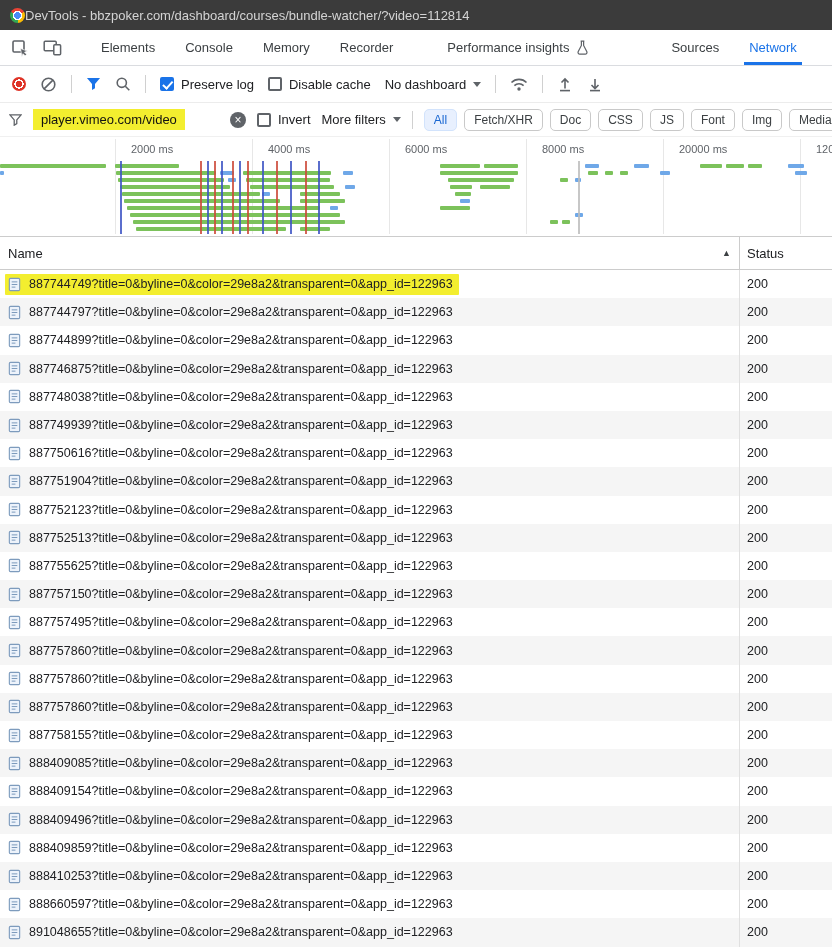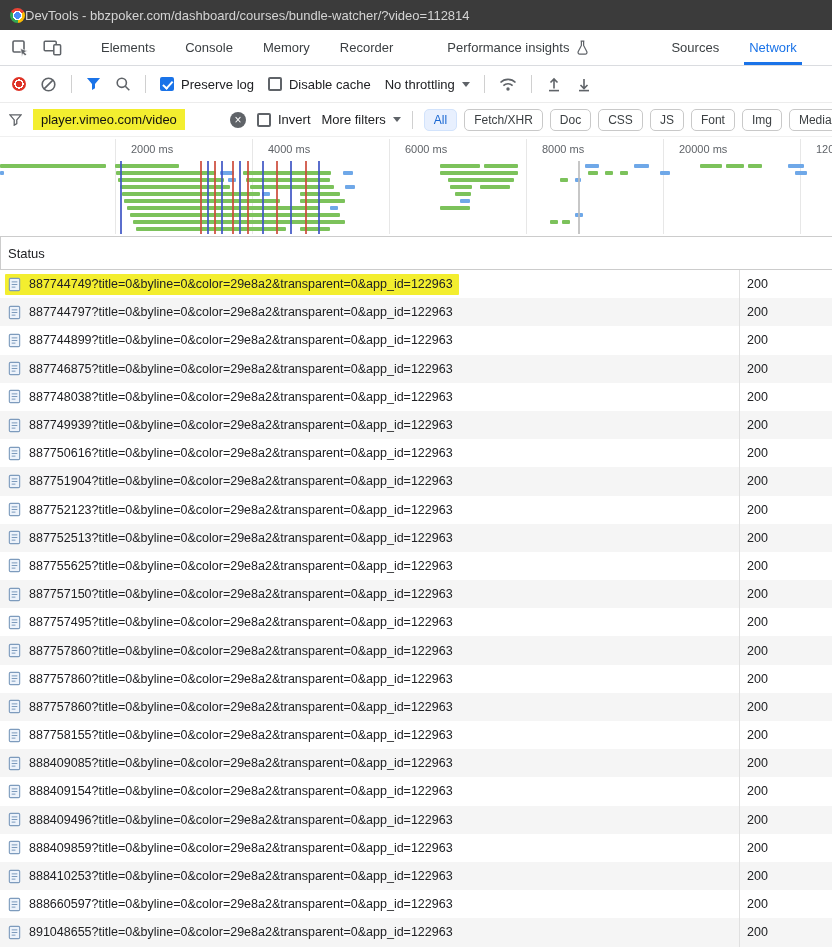--- a/index.html
+++ b/index.html
@@ -155,21 +155,21 @@
     <span class="v-divider"></span>
     <label class="check-row">
       <span class="checkbox checked"></span>
       <span>Preserve log</span>
     </label>
     <label class="check-row">
       <span class="checkbox"></span>
       <span>Disable cache</span>
     </label>
     <div class="select">
-      <span>No throttling</span>
+      <span>No dashboard</span>
       <span class="caret-down"></span>
     </div>
     <span class="v-divider"></span>
     <span class="icon16">
       <svg width="18" height="16" viewBox="0 0 18 16">
           <path d="M1.5 6.5a10.5 10.5 0 0 1 15 0" fill="none" stroke="#5f6368" stroke-width="1.6"></path>
           <path d="M4.4 9.6a6.5 6.5 0 0 1 9.2 0" fill="none" stroke="#5f6368" stroke-width="1.6"></path>
           <circle cx="9" cy="13" r="1.7" fill="#5f6368"></circle>
         </svg>
     </span>
@@ -295,20 +295,24 @@
         <div class="wf-vline" style="left: 262px; background: rgb(62, 85, 196);"></div>
         <div class="wf-vline" style="left: 276px; background: rgb(205, 74, 58);"></div>
         <div class="wf-vline" style="left: 290px; background: rgb(62, 85, 196);"></div>
         <div class="wf-vline" style="left: 305px; background: rgb(205, 74, 58);"></div>
         <div class="wf-vline" style="left: 318px; background: rgb(62, 85, 196);"></div>
         <div class="wf-vline" style="left: 578px; background: rgb(189, 189, 189);"></div>
       </div>
   </div>
 
   <div class="grid-header">
+    <div class="gh-name">
+      <span>Name</span>
+      <span class="sort-arrow">▲</span>
+    </div>
     <div class="gh-status">
       <span>Status</span>
     </div>
   </div>
 
   <div class="rows" id="rows">
       <div class="net-row">
         <div class="cell-name">
           <span class="label-wrap hl">
             <span class="doc-icon">

